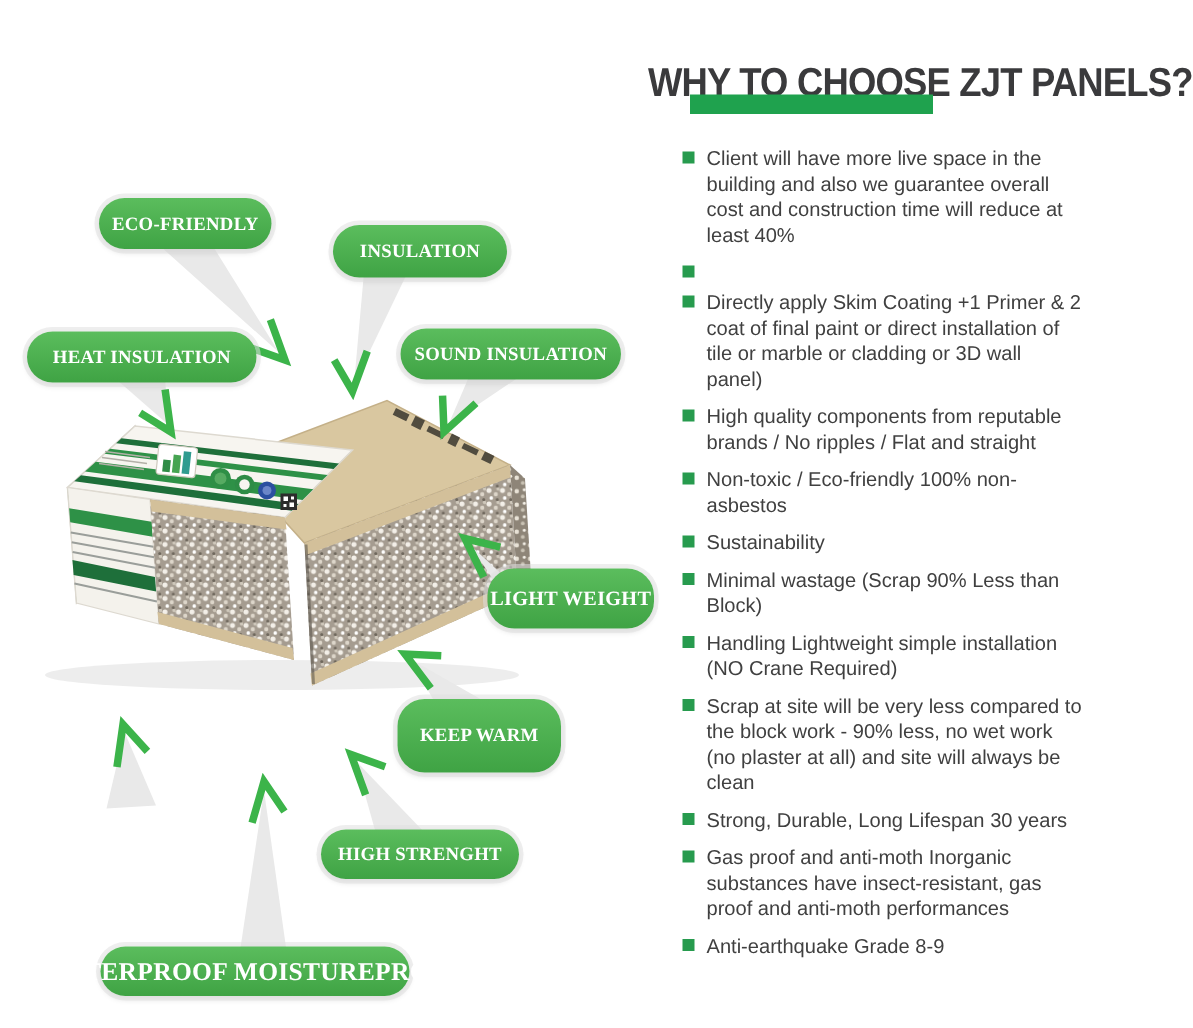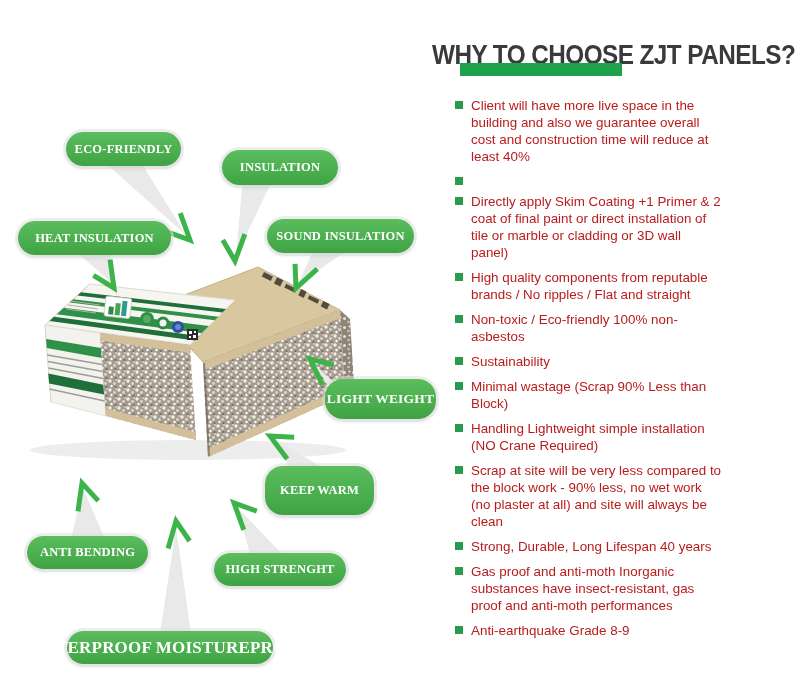--- a/index.html
+++ b/index.html
@@ -22,21 +22,21 @@
     background:#1fa24e;
   }
 
   
   .benefits{
     position:absolute;left:455px;top:97px;width:335px;
     display:flex;flex-direction:column;gap:8px;
   }
   .benefit{
     display:flex;gap:8px;align-items:flex-start;
-    color:#b91c1c;font-size:13.4px;line-height:17px;
+    color:#404040;font-size:13.4px;line-height:17px;
   }
   .benefit .sq{
     flex:none;width:8px;height:8px;background:#279b4e;margin-top:4px;
   }
   .benefit .txt{white-space:pre-line;}
 
   
   .pill{
     position:absolute;display:flex;align-items:center;justify-content:center;
     background:linear-gradient(#5bbd5d,#3fa344);
@@ -201,21 +201,20 @@
       <use href="#chk" transform="translate(176,521) rotate(184)"></use>
     </g>
   </svg>
 
   <div class="pill pill-eco">ECO-FRIENDLY</div>
   <div class="pill pill-fire">INSULATION</div>
   <div class="pill pill-sound">SOUND INSULATION</div>
   <div class="pill pill-heat">HEAT INSULATION</div>
   <div class="pill pill-light">LIGHT WEIGHT</div>
   <div class="pill pill-keep">KEEP WARM</div>
-  <div class="pill pill-anti">ANTI BENDING</div>
   <div class="pill pill-high">HIGH STRENGHT</div>
   <div class="pill pill-water">WATERPROOF MOISTUREPROOF</div>
 
   <h1 class="title">WHY TO CHOOSE ZJT PANELS?</h1>
   <div class="title-bar"></div>
 
   <div class="benefits">
     <div class="benefit">
         <span class="sq"></span>
         <span class="txt">Client will have more live space in the
@@ -259,21 +258,21 @@
       </div>
     <div class="benefit">
         <span class="sq"></span>
         <span class="txt">Scrap at site will be very less compared to
 the block work - 90% less, no wet work
 (no plaster at all) and site will always be
 clean</span>
       </div>
     <div class="benefit">
         <span class="sq"></span>
-        <span class="txt">Strong, Durable, Long Lifespan 40 years</span>
+        <span class="txt">Strong, Durable, Long Lifespan 30 years</span>
       </div>
     <div class="benefit">
         <span class="sq"></span>
         <span class="txt">Gas proof and anti-moth Inorganic
 substances have insect-resistant, gas
 proof and anti-moth performances</span>
       </div>
     <div class="benefit">
         <span class="sq"></span>
         <span class="txt">Anti-earthquake Grade 8-9</span>

